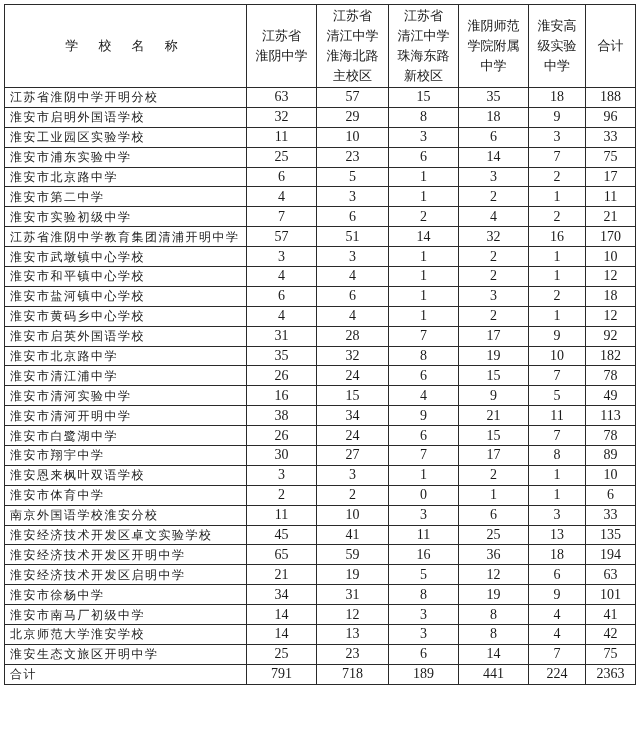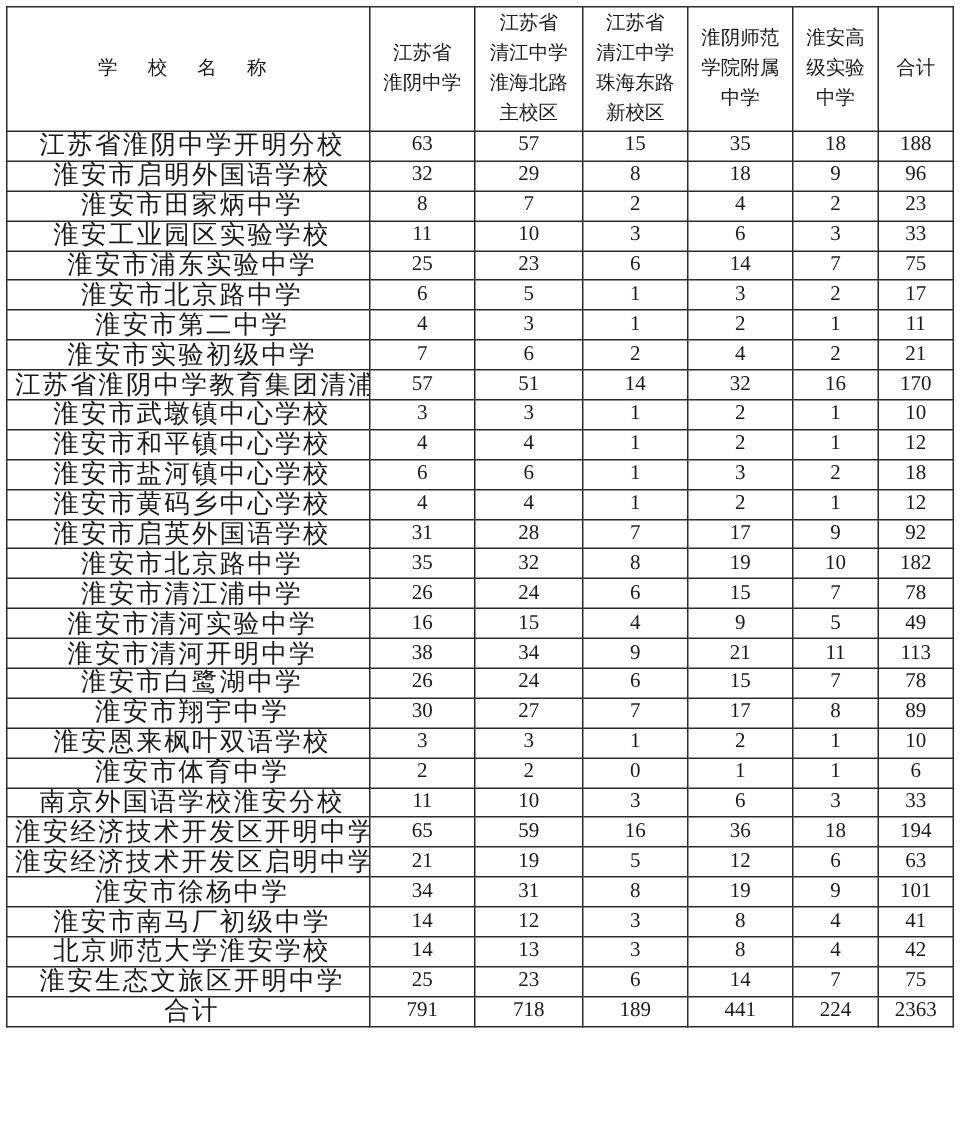--- a/index.html
+++ b/index.html
@@ -3,21 +3,21 @@
 <meta charset="utf-8">
 <style>
   html, body { margin:0; padding:0; background:#ffffff; }
   body { width:640px; height:752px; overflow:hidden; position:relative; }
   .wrap { position:absolute; left:4px; top:4px; }
   table { border-collapse:collapse; table-layout:fixed; width:631px; }
   td, th { border:1px solid #2a2a2a; padding:0; color:#1a1a1a; }
   th { font-family:"DejaVu Sans", sans-serif; font-weight:normal; font-size:13px; line-height:20px; height:82px; text-align:center; vertical-align:middle; }
   th.name-head { letter-spacing:8px;text-align:center; }
   td { height:18.9px; font-size:13px; line-height:18px; }
-  td.name { font-family:"DejaVu Sans", sans-serif; font-size:17px; text-align:center; padding-left:5px; letter-spacing:1.5px; white-space:nowrap; overflow:hidden; }
+  td.name { font-family:"DejaVu Sans", sans-serif; font-size:12px; text-align:left; padding-left:5px; letter-spacing:1.5px; white-space:nowrap; overflow:hidden; }
   td.num { font-family:"Liberation Serif", serif; font-size:14px; text-align:center; }
   tr.total td { height:19px; }
 </style>
 </head>
 <body>
 
 <div class="wrap">
   <table>
     <colgroup>
       <col style="width:242px">
@@ -52,29 +52,20 @@
         <tr>
           <td class="name">淮安市启明外国语学校</td>
           <td class="num">32</td>
           <td class="num">29</td>
           <td class="num">8</td>
           <td class="num">18</td>
           <td class="num">9</td>
           <td class="num">96</td>
         </tr>
         <tr>
-          <td class="name">淮安市田家炳中学</td>
-          <td class="num">8</td>
-          <td class="num">7</td>
-          <td class="num">2</td>
-          <td class="num">4</td>
-          <td class="num">2</td>
-          <td class="num">23</td>
-        </tr>
-        <tr>
           <td class="name">淮安工业园区实验学校</td>
           <td class="num">11</td>
           <td class="num">10</td>
           <td class="num">3</td>
           <td class="num">6</td>
           <td class="num">3</td>
           <td class="num">33</td>
         </tr>
         <tr>
           <td class="name">淮安市浦东实验中学</td>
@@ -239,20 +230,29 @@
           <td class="num">6</td>
         </tr>
         <tr>
           <td class="name">南京外国语学校淮安分校</td>
           <td class="num">11</td>
           <td class="num">10</td>
           <td class="num">3</td>
           <td class="num">6</td>
           <td class="num">3</td>
           <td class="num">33</td>
+        </tr>
+        <tr>
+          <td class="name">淮安经济技术开发区卓文实验学校</td>
+          <td class="num">45</td>
+          <td class="num">41</td>
+          <td class="num">11</td>
+          <td class="num">25</td>
+          <td class="num">13</td>
+          <td class="num">135</td>
         </tr>
         <tr>
           <td class="name">淮安经济技术开发区开明中学</td>
           <td class="num">65</td>
           <td class="num">59</td>
           <td class="num">16</td>
           <td class="num">36</td>
           <td class="num">18</td>
           <td class="num">194</td>
         </tr>

